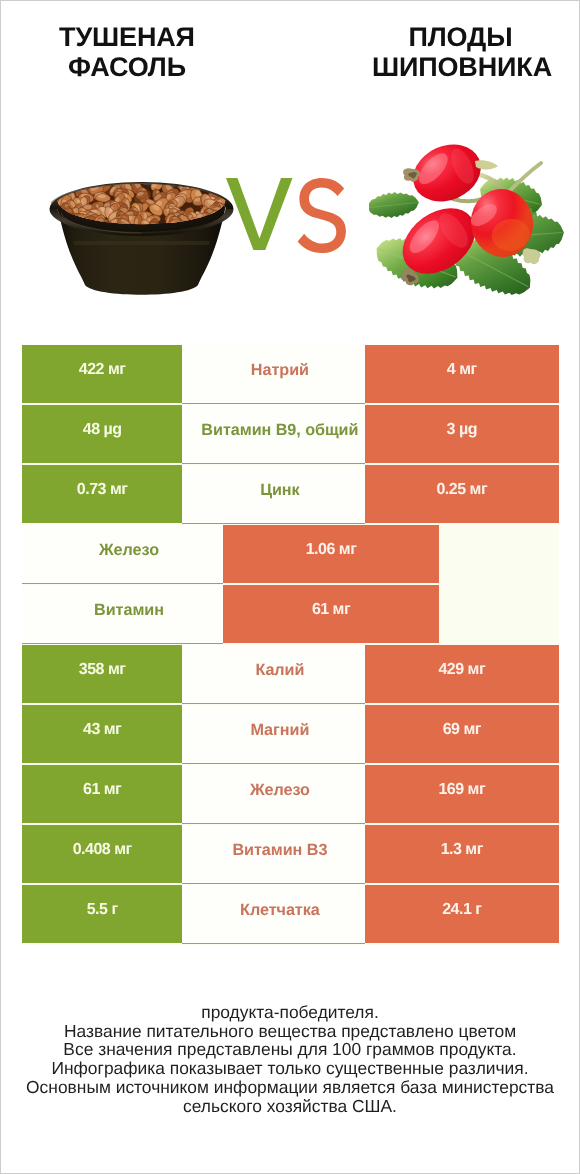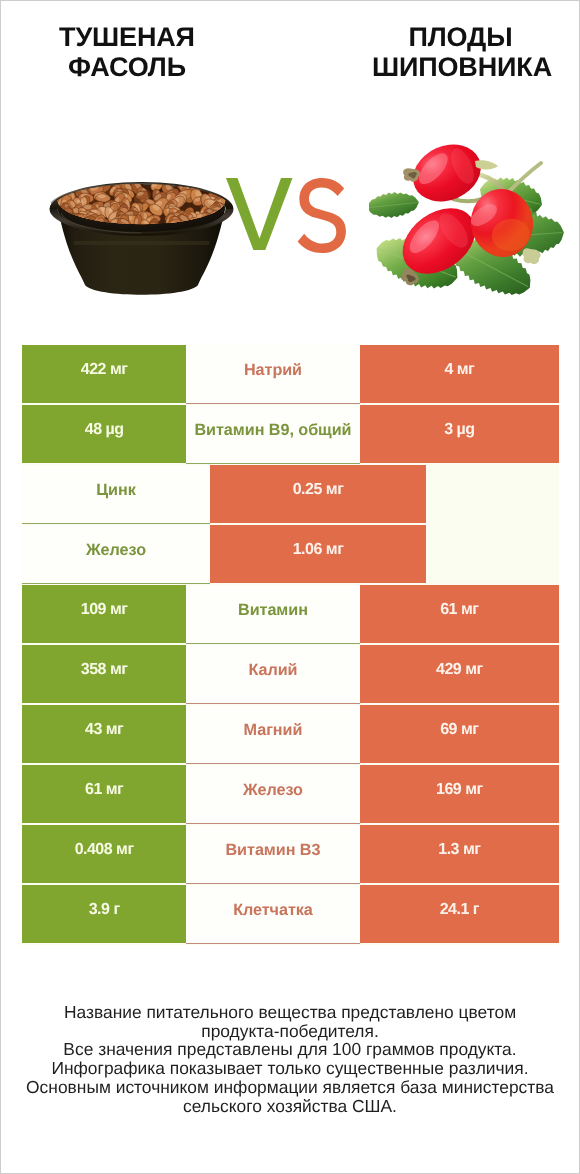--- a/index.html
+++ b/index.html
@@ -22,21 +22,21 @@
   .vs{position:absolute;top:176px;left:224px;width:124px;height:78px;}
   .vs svg{display:block;}
 
   
   .table{position:absolute;left:21px;top:344px;width:537px;background:#fbfdf0;}
   .row{display:flex;height:58px;margin-bottom:2px;text-align:right;}
   .cell{display:flex;align-items:center;justify-content:center;font-size:16px;font-weight:700;
         letter-spacing:-0.5px;}
   .cell span{display:block;position:relative;top:-4px;}
   .cell.left{width:178px;background:#80a630;color:#f7fbe4;}
-  .cell.mid{width:188px;background:#fefefb;position:relative;}
+  .cell.mid{width:188px;background:#fefefb;position:relative;padding-left:13px;}
   .cell.mid:after{content:"";position:absolute;left:0;right:0;bottom:-1px;height:1px;}
   .w-left.mid:after{background:#93a85f;}
   .w-right.mid:after{background:#c18a7a;}
   .cell.right{width:216px;background:#e06c49;color:#fdf3ec;}
   .cell.mid span{font-size:16.2px;font-weight:700;letter-spacing:-0.05px;}
   .w-left span{color:#7b953c;}
   .w-right span{color:#c8755c;}
 
   
   .footer{position:absolute;left:0;top:1002px;width:578px;text-align:center;
@@ -948,39 +948,39 @@
           <span>48 µg</span>
         </div>
         <div class="cell mid w-left">
           <span>Витамин B9, общий</span>
         </div>
         <div class="cell right">
           <span>3 µg</span>
         </div>
       </div>
       <div class="row">
+        <div class="cell left">
+          <span>0.73 мг</span>
+        </div>
         <div class="cell mid w-left">
           <span>Цинк</span>
         </div>
         <div class="cell right">
           <span>0.25 мг</span>
         </div>
       </div>
       <div class="row">
         <div class="cell mid w-left">
           <span>Железо</span>
         </div>
         <div class="cell right">
           <span>1.06 мг</span>
         </div>
       </div>
       <div class="row">
-        <div class="cell left">
-          <span>109 мг</span>
-        </div>
         <div class="cell mid w-left">
           <span>Витамин</span>
         </div>
         <div class="cell right">
           <span>61 мг</span>
         </div>
       </div>
       <div class="row">
         <div class="cell left">
           <span>358 мг</span>
@@ -1020,32 +1020,32 @@
         </div>
         <div class="cell mid w-right">
           <span>Витамин B3</span>
         </div>
         <div class="cell right">
           <span>1.3 мг</span>
         </div>
       </div>
       <div class="row">
         <div class="cell left">
-          <span>3.9 г</span>
+          <span>5.5 г</span>
         </div>
         <div class="cell mid w-right">
           <span>Клетчатка</span>
         </div>
         <div class="cell right">
           <span>24.1 г</span>
         </div>
       </div>
     </div>
 
   <div class="footer" id="footer-text">
+      <div>продукта-победителя.</div>
       <div>Название питательного вещества представлено цветом</div>
-      <div>продукта-победителя.</div>
       <div>Все значения представлены для 100 граммов продукта.</div>
       <div>Инфографика показывает только существенные различия.</div>
       <div>Основным источником информации является база министерства</div>
       <div>сельского хозяйства США.</div>
     </div>
 </div>
 
 </body></html>

